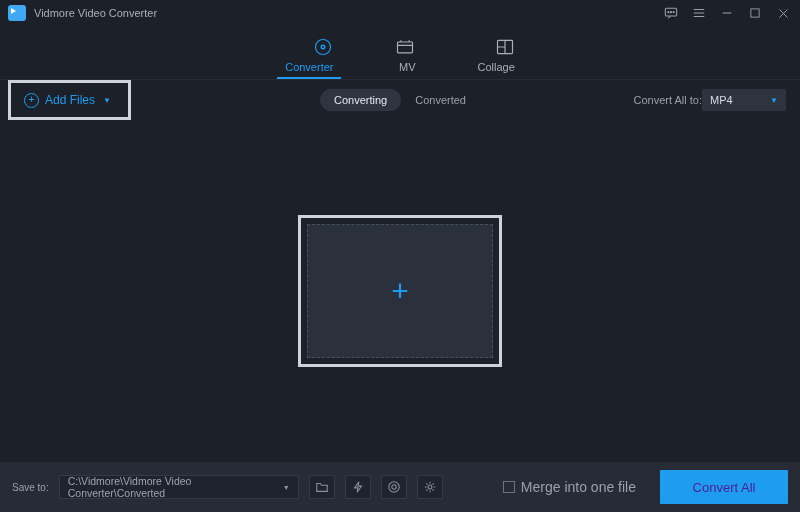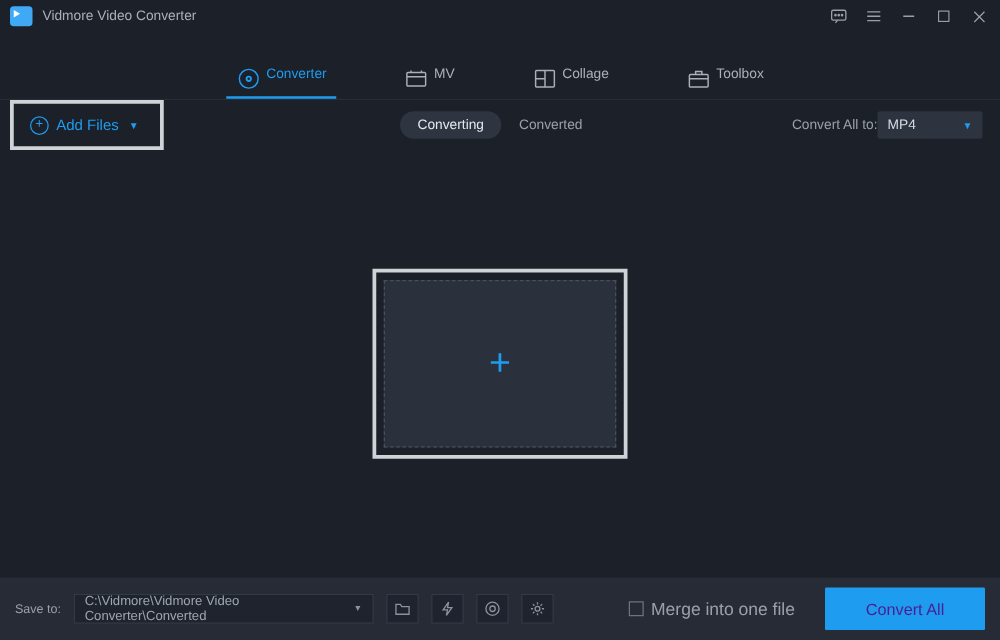--- a/index.html
+++ b/index.html
@@ -46,21 +46,21 @@
     height: 54px;
     display: flex;
     justify-content: center;
     align-items: flex-end;
     gap: 50px;
     border-bottom: 1px solid #272c36;
     background: #1b2029;
     padding-bottom: 2px;
   }
   .mt {
-    display: flex; align-items: flex-start;
+    display: flex; flex-direction: column; align-items: flex-end;
     gap: 4px; cursor: pointer; padding: 0 6px 4px;
     color: #aab0ba;
     font-size: 11px;
     position: relative;
   }
   .mt .mt-icon { width: 20px; height: 20px; display:flex;align-items:center;justify-content:center; }
   .mt svg { stroke: #aab0ba; fill: none; stroke-width: 1.4; }
   .mt.active { color: #1e9cf0; }
   .mt.active svg { stroke: #1e9cf0; }
   .mt.active::after {
@@ -232,29 +232,20 @@
   </div>
   <div class="mt">
     <div class="mt-icon">
       <svg viewBox="0 0 24 24" width="20" height="20">
           <rect x="3" y="4" width="18" height="16" rx="1"></rect>
           <path d="M12 4v16M3 12h9"></path>
         </svg>
     </div>
     <span>Collage</span>
   </div>
-  <div class="mt">
-    <div class="mt-icon">
-      <svg viewBox="0 0 24 24" width="20" height="20">
-          <rect x="3" y="8" width="18" height="12" rx="1"></rect>
-          <path d="M3 12h18M9 8V5h6v3"></path>
-        </svg>
-    </div>
-    <span>Toolbox</span>
-  </div>
 </div>
 
 <div class="subbar">
   <div class="add-files-outline"></div>
   <div class="add-files-btn">
     <span class="plus-circ"></span>
     <span>Add Files</span>
     <span class="add-chevron">▼</span>
   </div>
 

